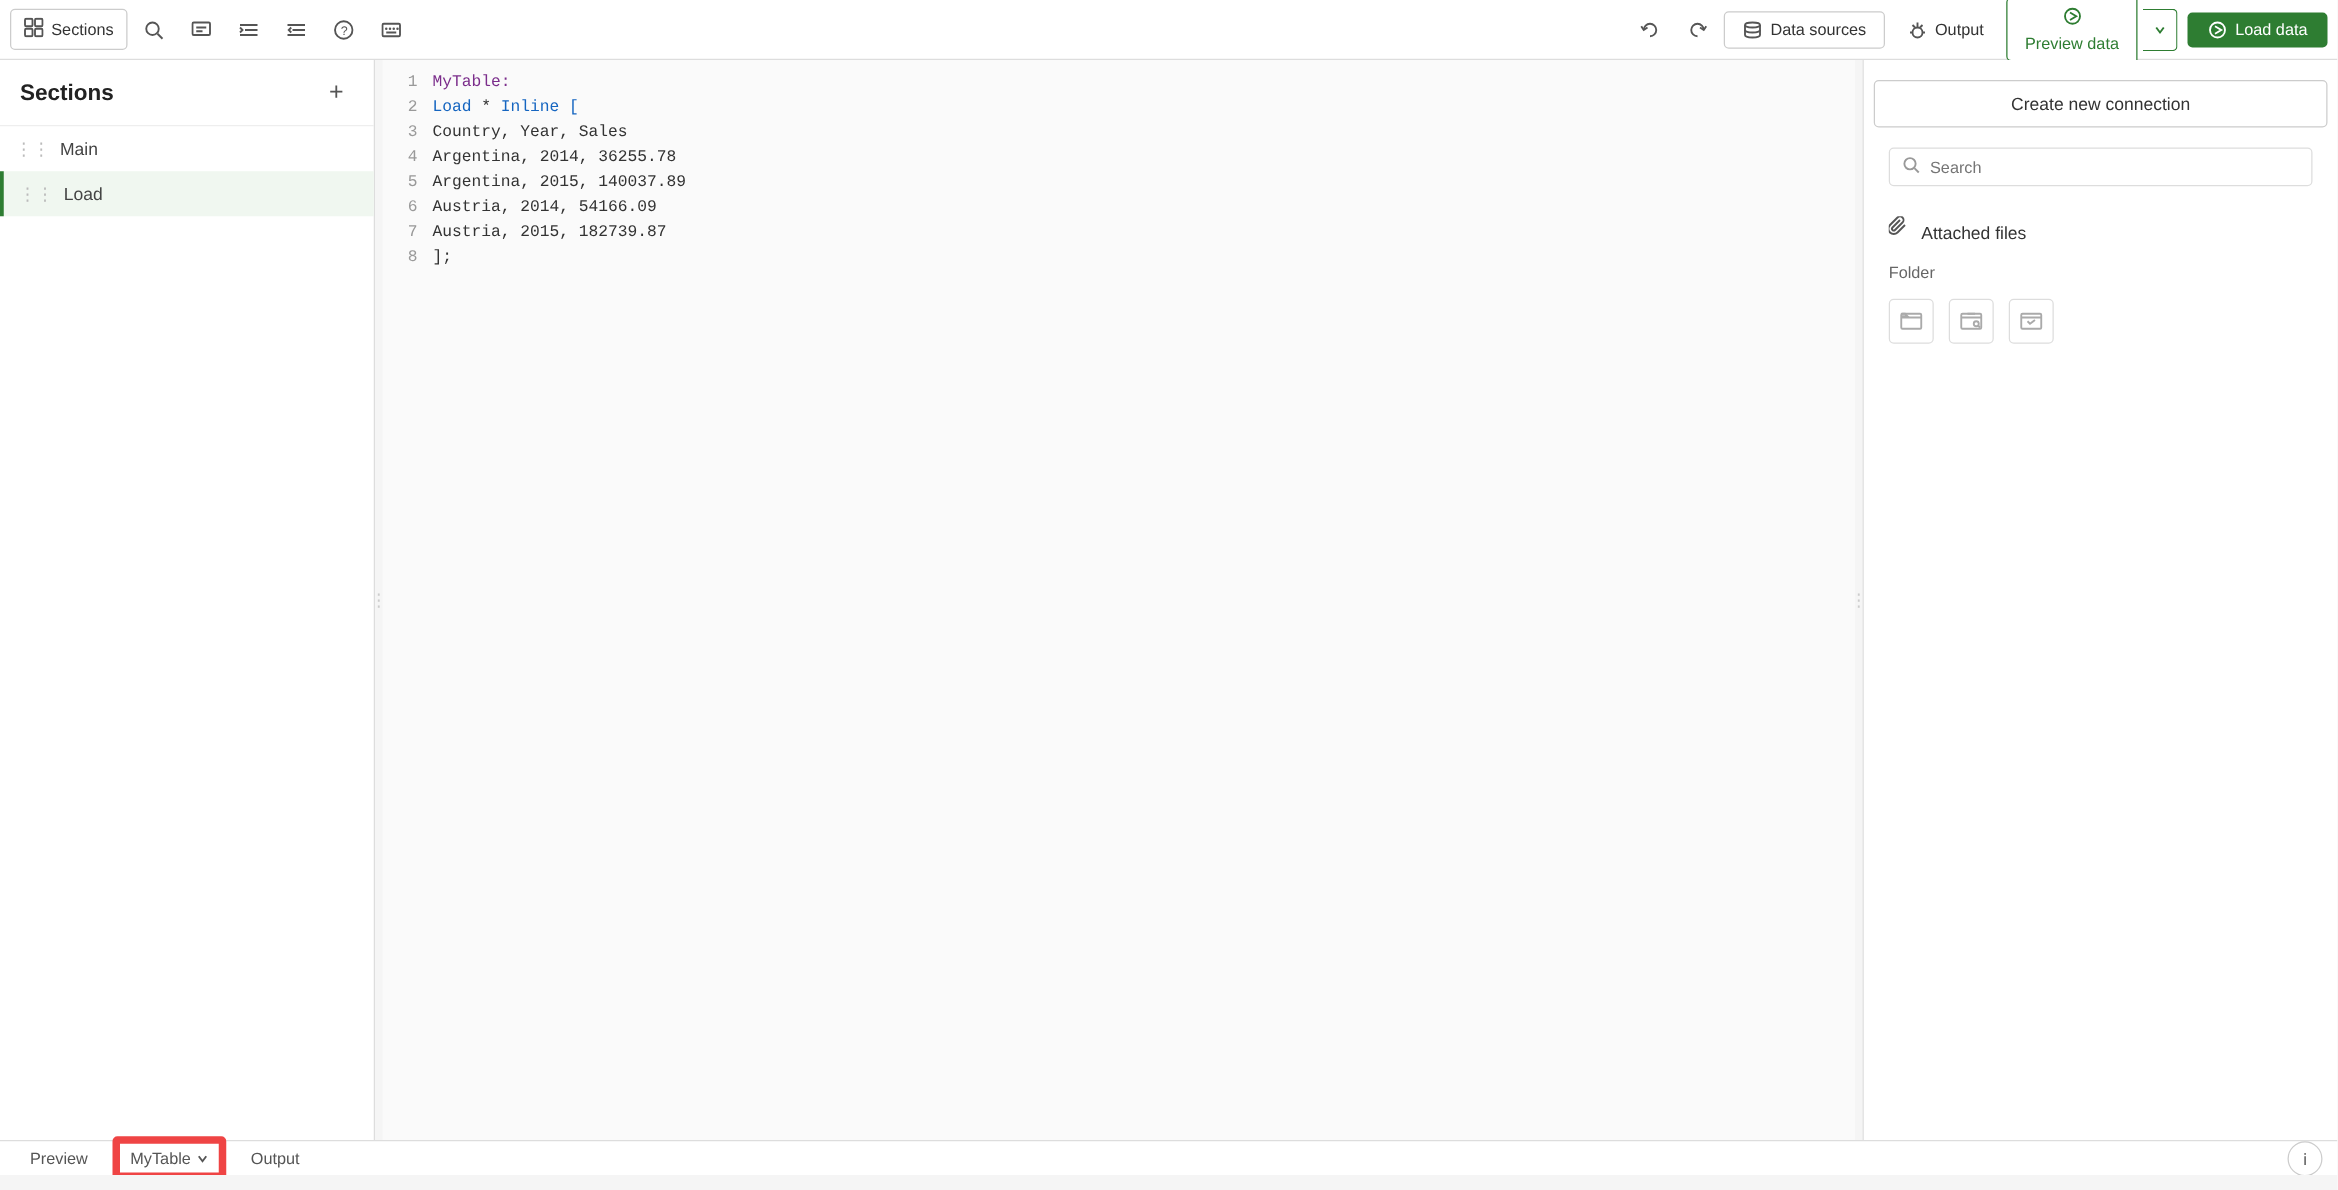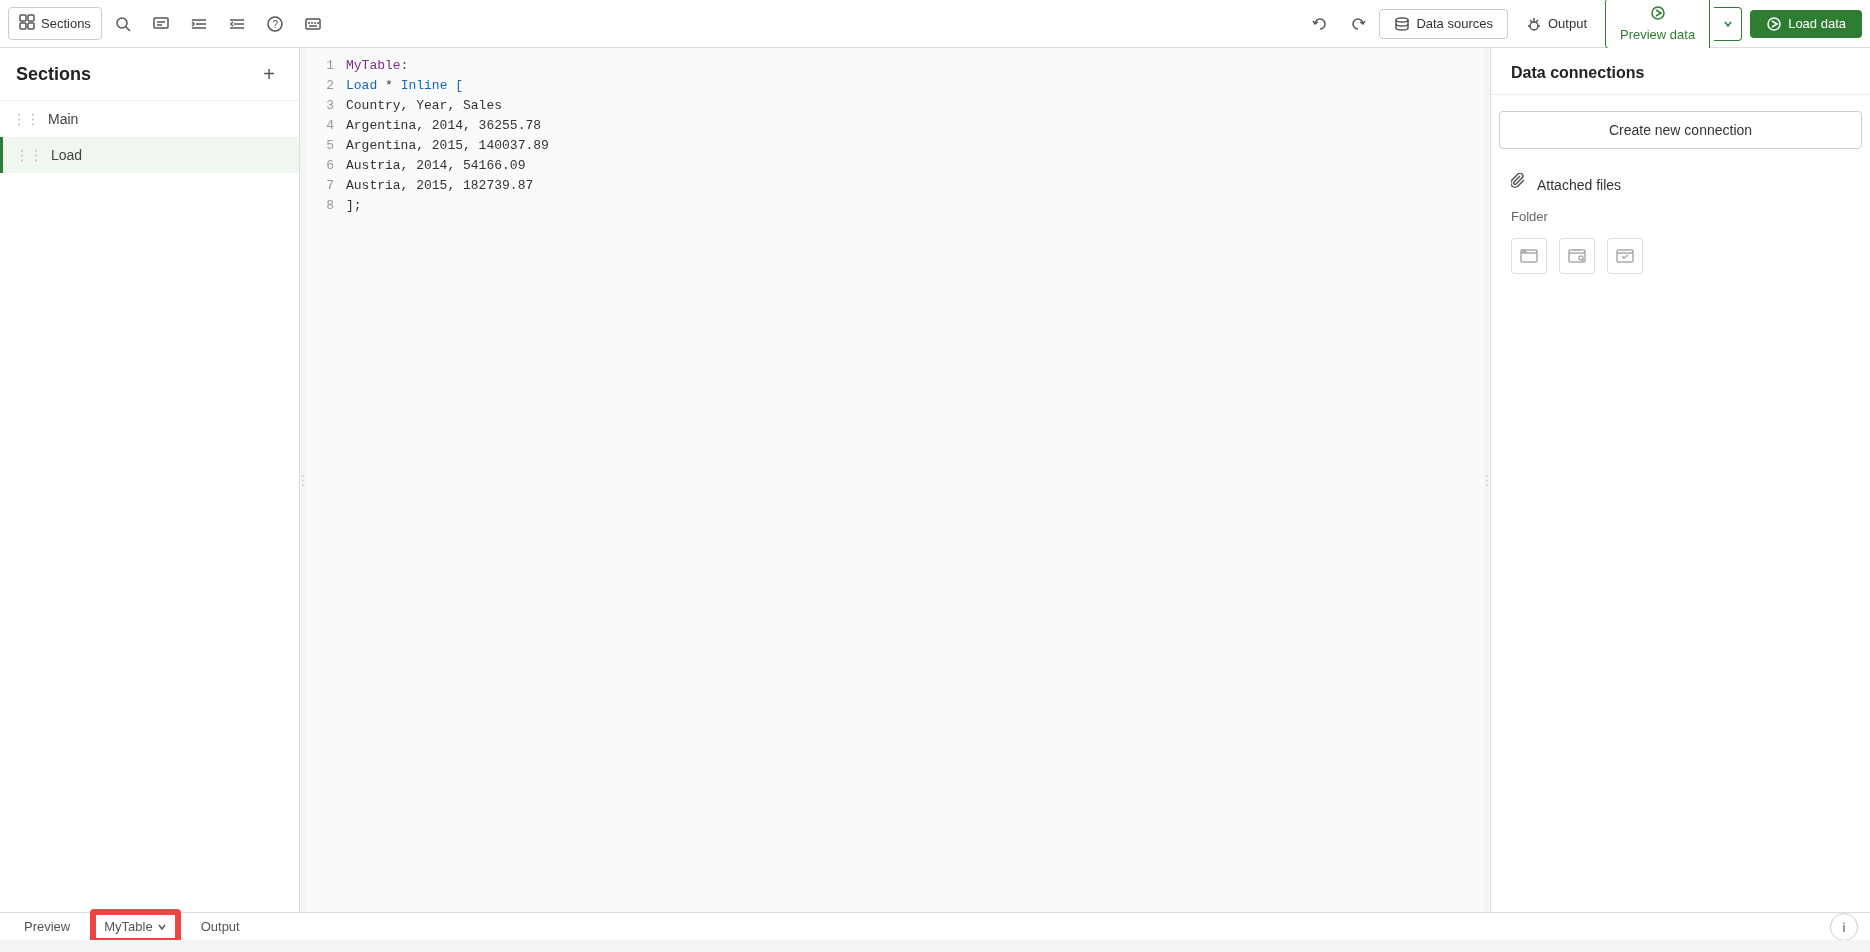--- a/index.html
+++ b/index.html
@@ -485,26 +485,34 @@
         <div class="code-line">
           <span class="line-num">8</span>
           <span class="line-code"><span class="kw-data">];</span></span>
         </div>
       </div>
   </div>
 
   <div class="right-resize-handle"></div>
 
   <div class="right-panel">
-    <div class="right-panel-title">Data connections</div>
 
     <button class="create-connection-btn">
       <span>Create new connection</span>
     </button>
 
+    <div class="search-box">
+      <span class="search-icon">
+        <svg width="14" height="14" viewBox="0 0 14 14" fill="none" stroke="#999" stroke-width="1.5">
+          <circle cx="6" cy="6" r="4.5"></circle>
+          <line x1="9.5" y1="9.5" x2="13" y2="13"></line>
+        </svg>
+      </span>
+      <input type="text" placeholder="Search" style="">
+    </div>
 
     <div class="section-label">
       <span class="clip-icon">
         <svg width="16" height="16" viewBox="0 0 16 16" fill="none" stroke="#555" stroke-width="1.5">
           <path d="M13 7 L7 13 A4 4 0 0 1 1 7 L7 1 A2.5 2.5 0 0 1 11 5 L5 11 A1 1 0 0 1 3 9 L9 3"></path>
         </svg>
       </span>
       <span>Attached files</span>
     </div>
 

